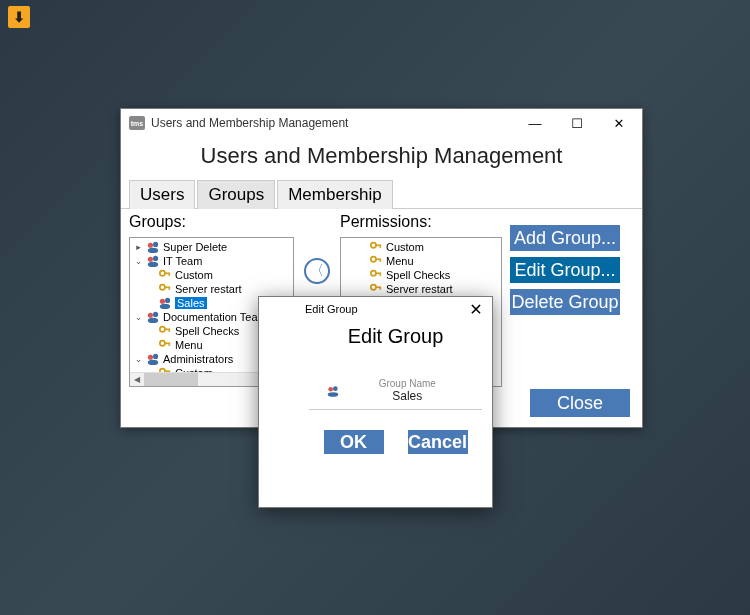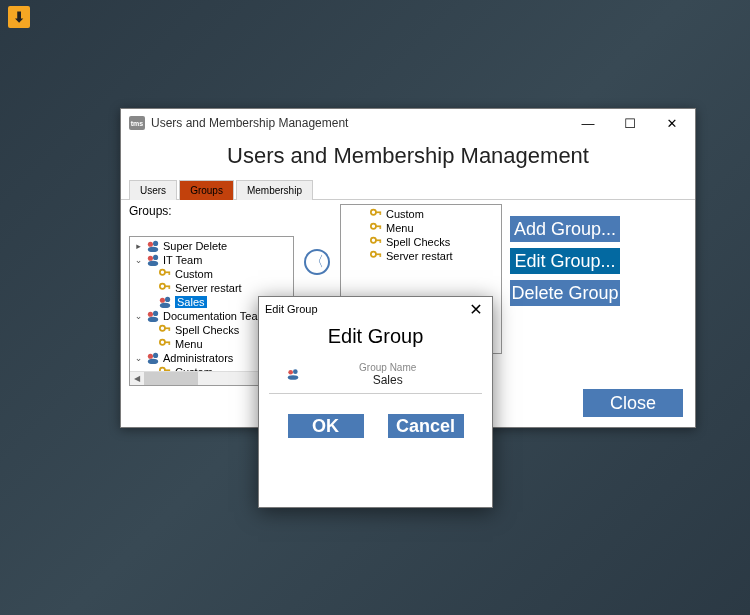--- a/index.html
+++ b/index.html
@@ -8,37 +8,37 @@
     background: linear-gradient(135deg, #2b3944 0%, #384954 50%, #2b3944 100%);
     position: relative; overflow: hidden;
   }
   .brand { position: absolute; top: 6px; left: 8px; display: flex; align-items: center; gap: 6px; }
   .brand-icon { width: 22px; height: 22px; background: #f5a623; border-radius: 2px; display: flex; align-items: center; justify-content: center; color: #222; font-weight: bold; font-size: 14px; }
   .brand-text { display: flex; flex-direction: column; color: #888; }
   .brand-title { font-size: 11px; font-weight: 600; letter-spacing: 0.5px; }
   .brand-sub { font-size: 7px; color: #777; }
 
   .main-window {
-    position: absolute; left: 120px; top: 108px; width: 576px; height: 320px;
+    position: absolute; left: 120px; top: 108px; width: 523px; height: 320px;
     background: #fff; border: 1px solid #7a7a7a; box-shadow: 0 2px 10px rgba(0,0,0,0.4);
   }
   .titlebar { height: 28px; display: flex; align-items: center; padding: 0 8px; }
   .titlebar-icon { width: 16px; height: 14px; background: #888; border-radius: 2px; margin-right: 6px; color:#fff; font-size:7px; display:flex; align-items:center; justify-content:center; font-weight:bold; }
   .titlebar-text { font-size: 12px; color: #333; flex: 1; }
   .wincontrols { display: flex; gap: 12px; }
   .wc { width: 30px; height: 20px; display: flex; align-items: center; justify-content: center; font-size: 13px; cursor: pointer; }
 
   .main-title { text-align: center; font-size: 22px; font-weight: 400; color: #222; padding: 6px 0 10px; }
 
   .tabrow { display: flex; border-bottom: 1px solid #ccc; padding-left: 8px; }
-  .tab { font-size: 10px; padding: 4px 10px; border: 1px solid #ccc; border-bottom: none; background: #efefef; margin-right: 2px; cursor: pointer; position: relative; top: 1px; }
-  .tab.active { background: #c2410c; }
+  .tab { font-size: 17px; padding: 4px 10px; border: 1px solid #ccc; border-bottom: none; background: #efefef; margin-right: 2px; cursor: pointer; position: relative; top: 1px; }
+  .tab.active { background: #e5e5e5; }
 
   .panel-body { display: flex; padding: 4px 8px 8px; gap: 8px; align-items: flex-start; }
-  .col-label { font-size: 12px; margin-bottom: 18px; }
+  .col-label { font-size: 16px; margin-bottom: 6px; }
   .tree-box { width: 165px; height: 150px; border: 1px solid #9a9a9a; overflow: auto; background: #fff; position:relative; }
   .tree-scroll-h { position:absolute; bottom:0; left:0; right:0; height:14px; background:#f0f0f0; border-top:1px solid #ddd; display:flex; }
   .scroll-arrow { width:14px; display:flex; align-items:center; justify-content:center; font-size:8px; color:#666; }
   .scroll-track { flex:1; background:#f0f0f0; display:flex; }
   .scroll-thumb { width:40%; background:#cdcdcd; }
   .perm-box { width: 162px; height: 150px; border: 1px solid #9a9a9a; background: #fff; }
   .tree { font-size: 11px; padding: 2px; }
   .tree-item { display: flex; align-items: center; gap: 3px; padding: 1px 0 1px 2px; white-space: nowrap; }
   .tree-item.sel span.lbl { background: #0078d4; color: #fff; padding: 0 2px; }
   .caret { width: 9px; font-size: 9px; color: #555; text-align:center; display:inline-block; }
@@ -53,32 +53,33 @@
   .btn { background: #4a7ab5; color: #fff; border: none; font-size: 18px; height: 26px; cursor: pointer; }
   .btn.highlight { background: #0369a1; }
 
   .close-row { position: absolute; bottom: 10px; right: 12px; border-radius: 13px; }
   .btn-wide { width: 100px; height: 28px; }
 
   .dialog {
     position: absolute; left: 258px; top: 296px; width: 235px; height: 212px;
     background: #fff; border: 1px solid #7a7a7a; box-shadow: 0 4px 20px rgba(0,0,0,0.5);
     z-index: 5;
+    padding-left: 40px;
   }
   .dialog-title { height: 24px; display: flex; align-items: center; padding: 0 6px; }
   .dialog-title-text { font-size: 11px; flex: 1; }
   .dialog-close { width: 20px; text-align: center; cursor: pointer; }
   .dialog-h1 { text-align: center; font-size: 20px; font-weight: 400; padding: 4px 0 10px; }
-  .field-row { display: flex; padding: 4px 12px 6px; border-bottom:1px solid #ccc; margin:0 10px 6px; }
+  .field-row { display: flex; align-items: center; padding: 4px 12px 6px; border-bottom:1px solid #ccc; margin:16px 10px 6px; }
   .field-icon { width: 28px; height: 24px; display:flex; align-items:center; justify-content:center; }
   .field-texts { display: flex; flex-direction: column; }
   .field-label { font-size: 10px; color: #888; text-align:center; }
   .field-value { font-size: 12px; color: #222; }
   .dialog-buttons { display: flex; justify-content: center; gap: 24px; padding: 14px 0 0; }
-  .dialog-buttons .btn { width: 76px; height: 24px; font-weight:600; }
+  .dialog-buttons .btn { width: 60px; height: 24px; font-weight:600; }
 
   .center-txt { text-align:center; width:100%; }
 </style>
 </head>
 <body>
 
 <div class="brand">
   <div class="brand-icon">⬇</div>
 </div>
 
@@ -228,20 +229,21 @@
       </div>
     </div>
 
     <div class="arrow-col">
       <div class="circle-arrow">
         <span>〈</span>
       </div>
     </div>
 
     <div>
+      <div class="col-label">Permissions:</div>
       <div class="perm-box">
         <div class="tree" id="perm">
             <div class="tree-item ind1">
               <span class="caret"></span>
               <span class="node-icon icon-key">
                 <svg viewBox="0 0 16 14">
                   <circle cx="5" cy="5" r="3" fill="none" stroke="#d4a017" stroke-width="2"></circle>
                   <rect x="7" y="4" width="7" height="2" fill="#d4a017"></rect>
                   <rect x="12" y="6" width="2" height="2" fill="#d4a017"></rect>
                 </svg>

